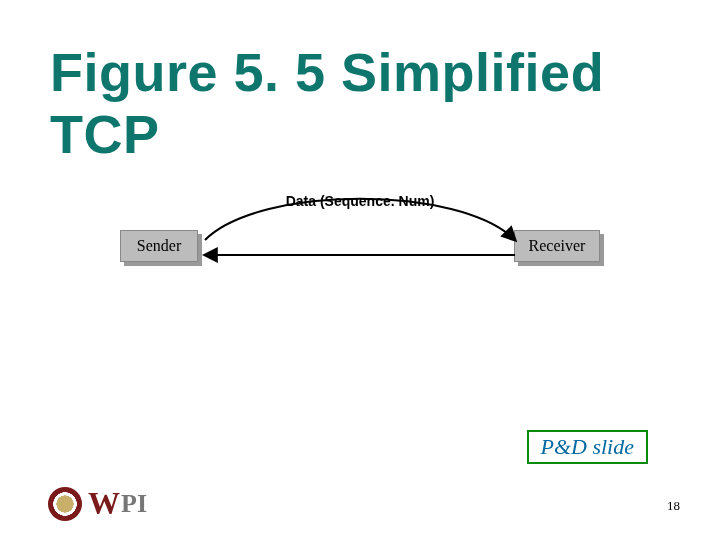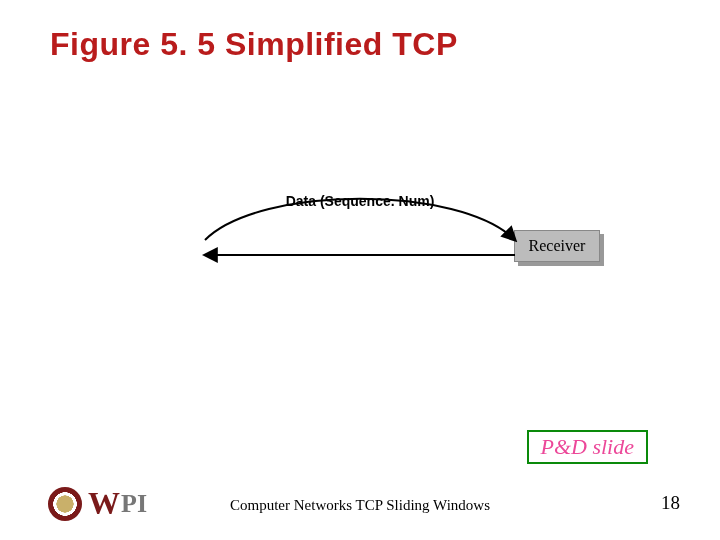--- a/index.html
+++ b/index.html
@@ -6,25 +6,25 @@
   body {
     width: 720px;
     height: 540px;
     background: #fff;
     font-family: "Comic Sans MS", "Comic Sans", cursive, sans-serif;
     position: relative;
     overflow: hidden;
   }
   .title {
     position: absolute;
-    top: 26px;
+    top: 41px;
     left: 50px;
-    font-size: 32px;
+    font-size: 54px;
     font-weight: bold;
-    color: #b91c1c;
+    color: #0f766e;
     letter-spacing: 0.5px;
   }
   .diagram {
     position: absolute;
     top: 175px;
     left: 120px;
     width: 480px;
     height: 150px;
   }
   .node {
@@ -61,21 +61,21 @@
   }
   .pd-box {
     position: absolute;
     right: 72px;
     bottom: 76px;
     border: 2px solid #0a8a0a;
     padding: 2px 12px;
     font-family: "Comic Sans MS", cursive;
     font-style: italic;
     font-size: 22px;
-    color: #ec4899;
+    color: #0369a1;
   }
   .footer {
     position: absolute;
     left: 0;
     bottom: 18px;
     width: 100%;
     height: 44px;
   }
   .logo {
     position: absolute;
@@ -107,30 +107,31 @@
     text-align: center;
     font-family: "Comic Sans MS", cursive;
     font-size: 15px;
     color: #000;
   }
   .pagenum {
     position: absolute;
     right: 40px;
     bottom: 8px;
     font-family: "Comic Sans MS", cursive;
-    font-size: 19px;
+    font-size: 13px;
     color: #000;
   }
 </style>
 </head>
 <body>
 
 <div class="title">Figure 5. 5 Simplified TCP</div>
 
 <div class="diagram">
+  <div class="node sender">Sender</div>
   <div class="node receiver">Receiver</div>
 
   <div class="arrow-label top">Data (Sequence. Num)</div>
   <div class="arrow-label bottom">
     <br>
   </div>
 
   <svg class="arrows" viewBox="0 0 320 100">
     <defs>
       <marker id="ah" viewBox="0 0 10 10" refX="8" refY="5" markerWidth="8" markerHeight="8" orient="auto-start-reverse">
@@ -147,15 +148,14 @@
 <div class="pd-box">P&amp;D slide</div>
 
 <div class="footer">
   <div class="logo">
     <div class="seal"></div>
     <div class="wpi-text">
       <span class="w">W</span>
         <span>PI</span>
     </div>
   </div>
-  <div class="footer-text">Computer Networks  TCP Sliding Windows</div>
   <div class="pagenum">18</div>
 </div>
 
 </body></html>

